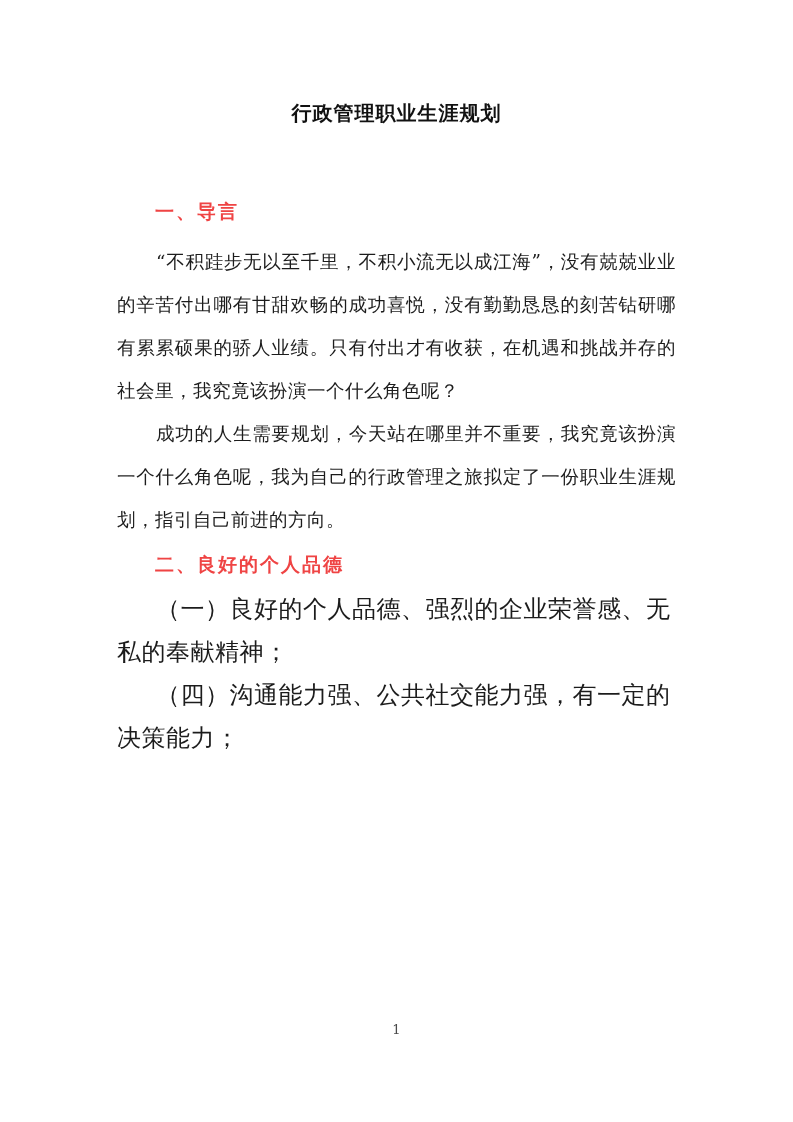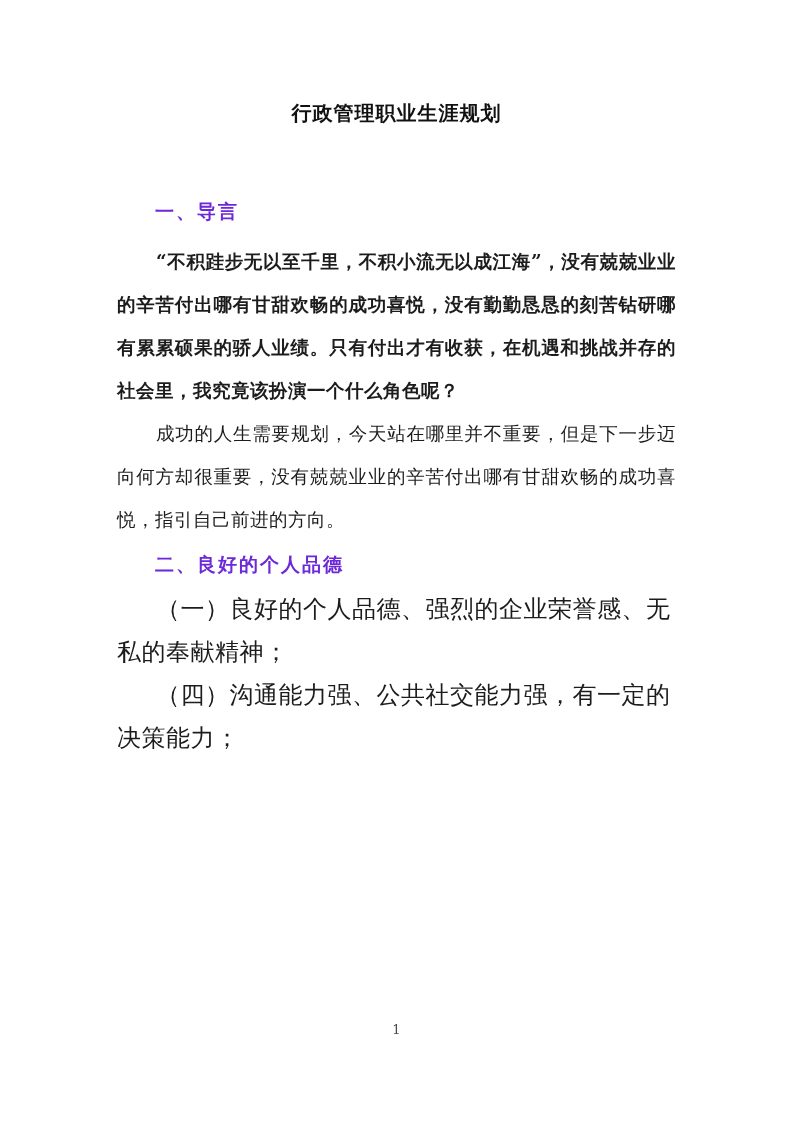--- a/index.html
+++ b/index.html
@@ -27,37 +27,36 @@
     letter-spacing: 1px;
     color: #111111;
   }
   .sec-heading {
     margin: 62px 117px 0 117px;
     font-size: 19px;
     font-weight: bold;
     line-height: 43px;
     text-indent: 38px;
     letter-spacing: 2px;
-    color: #6d28d9;
+    color: #ef4444;
   }
   .sec-heading.second {
     margin-top: 2px;
   }
   .para {
     margin: 0 117px;
     font-size: 18.5px;
     line-height: 43px;
     text-indent: 39px;
     text-align: justify;
     letter-spacing: 0.5px;
     word-break: break-all;
   }
   .para.first-after-heading {
     margin-top: 7px;
-    font-weight: bold;
   }
   .para.after-heading2 {
     margin-top: 10px;
   }
   .list-item {
     margin: 0 117px;
     font-size: 24px;
     line-height: 43px;
     text-indent: 39px;
     letter-spacing: 0.5px;
@@ -81,21 +80,21 @@
 <body>
 
 <div class="page">
 
   <h1 class="doc-title">行政管理职业生涯规划</h1>
 
   <h2 class="sec-heading">一、导言</h2>
 
   <p class="para first-after-heading">“不积跬步无以至千里，不积小流无以成江海”，没有兢兢业业的辛苦付出哪有甘甜欢畅的成功喜悦，没有勤勤恳恳的刻苦钻研哪有累累硕果的骄人业绩。只有付出才有收获，在机遇和挑战并存的社会里，我究竟该扮演一个什么角色呢？</p>
 
-  <p class="para">成功的人生需要规划，今天站在哪里并不重要，但是下一步迈向何方却很重要，没有兢兢业业的辛苦付出哪有甘甜欢畅的成功喜悦，指引自己前进的方向。</p>
+  <p class="para">成功的人生需要规划，今天站在哪里并不重要，我究竟该扮演一个什么角色呢，我为自己的行政管理之旅拟定了一份职业生涯规划，指引自己前进的方向。</p>
 
   <h2 class="sec-heading second">二、良好的个人品德</h2>
 
 
   <p class="list-item first">（一）良好的个人品德、强烈的企业荣誉感、无私的奉献精神；</p>
 
 
 
   <p class="list-item">（四）沟通能力强、公共社交能力强，有一定的决策能力；</p>
 

